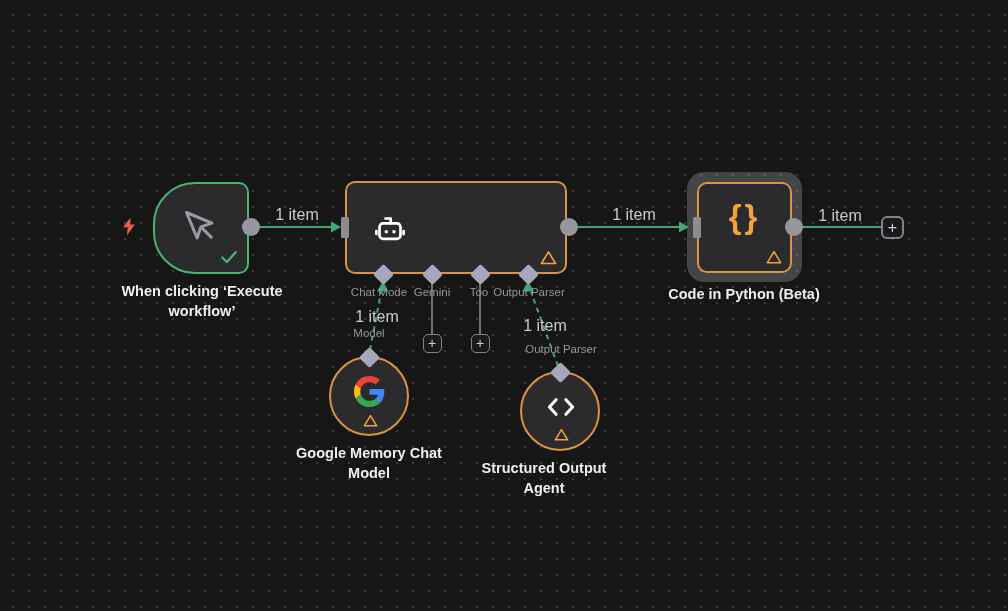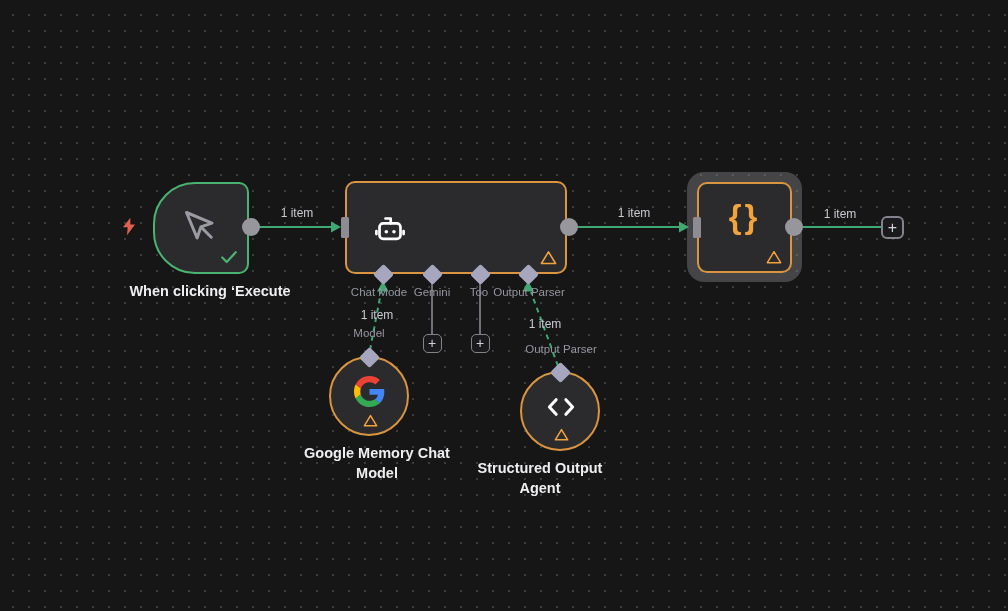--- a/index.html
+++ b/index.html
@@ -6,25 +6,25 @@
   html,body { background:#0e0e0e; }
   .canvas {
     position:relative; width:1008px; height:611px; overflow:hidden;
     background-color:#161616;
     background-image: radial-gradient(#3c3c3c 1px, transparent 1.4px);
     background-size:16px 16px; background-position:5px 7px;
     font-family:"Liberation Sans","DejaVu Sans",sans-serif;
   }
   .wires { position:absolute; left:0; top:0; width:1008px; height:611px; }
   .node { position:absolute; background:#2b2b2d; border:2px solid #d9953f; border-radius:10px; }
-  .node-title { position:absolute; color:#eeeef1; font-size:14.5px; font-weight:700; text-align:center; line-height:19.5px; transform:translateX(-50%); white-space:nowrap;margin-left:8px; }
+  .node-title { position:absolute; color:#eeeef1; font-size:14.5px; font-weight:700; text-align:center; line-height:19.5px; transform:translateX(-50%); white-space:nowrap; }
   .port-circle { position:absolute; width:18px; height:18px; border-radius:50%; background:#96969c; }
   .port-rect { position:absolute; width:8px; height:21px; background:#8c8c92; border-radius:1.5px; }
   .diamond { position:absolute; width:15px; height:15px; background:#a6a6bf; border-radius:2.5px; transform:rotate(45deg); }
-  .conn-label { position:absolute; color:#c9c9d1; font-size:12px; font-weight:500; transform:translateX(-50%); white-space:nowrap; }
+  .conn-label { position:absolute; color:#c9c9d1; font-size:16px; font-weight:500; transform:translateX(-50%); white-space:nowrap; }
   .sub-label { position:absolute; color:#9595a1; font-size:11.5px; transform:translateX(-50%); white-space:nowrap; }
   .plus-btn { position:absolute; display:flex; align-items:center; justify-content:center;
     background:#1a1a1c; border:1.5px solid #83838d; border-radius:5px; color:#d2d2d8; cursor:pointer; }
   .plus-sm { width:19px; height:19px; font-size:14px; line-height:1; }
   .plus-lg { width:23px; height:23px; border-radius:6px; border-width:2px; font-size:16px; }
   .warn { position:absolute; }
   .halo { position:absolute; left:687px; top:172px; width:115px; height:110px; border-radius:17px; background:rgba(136,136,142,0.42); }
   .icon { position:absolute; }
 </style>
 </head>
@@ -61,20 +61,21 @@
       <path d="M3 3l7.07 16.97 2.51-7.39 7.39-2.51L3 3z"></path>
         <path d="M13 13l6.5 6.5"></path>
     </svg>
     <svg class="icon" style="left:65px; top:66px;" width="18" height="15" viewBox="0 0 24 20" fill="none" stroke="#4bb372" stroke-width="3" stroke-linecap="round" stroke-linejoin="round">
       <path d="M3 10l6 6 L21 3"></path>
     </svg>
   </div>
   <div class="port-circle" style="left:242px; top:218px;"></div>
   <div class="node-title" style="left:202px; top:282px;">
     <span style="display:block">When clicking ‘Execute</span>
+    <span style="display:block">workflow’</span>
   </div>
 
   <div class="node" style="left:345px; top:181px; width:222px; height:93px;">
     <svg class="icon" style="left:26px; top:29px;" width="34" height="34" viewBox="0 0 24 24" fill="none" stroke="#ffffff" stroke-width="1.9" stroke-linecap="round" stroke-linejoin="round">
       <path d="M12.5 8V4.6H8.8"></path>
       <rect x="4.6" y="8" width="14.8" height="11" rx="2.6"></rect>
       <path d="M2.4 13.4v2.2"></path>
         <path d="M21.6 13.4v2.2"></path>
       <circle cx="9.4" cy="13.9" r="1.25" fill="#fff" stroke="none"></circle>
       <circle cx="14.8" cy="13.9" r="1.25" fill="#fff" stroke="none"></circle>
@@ -105,20 +106,21 @@
 
   <div class="halo"></div>
   <div class="node" style="left:697px; top:182px; width:95px; height:91px;">
     <div style="position:absolute; left:0; top:14px; width:100%; text-align:center; color:#f2a33c; font-size:33px; font-weight:700; letter-spacing:3px;">{}</div>
     <svg class="warn" style="right:8px; bottom:7px;" width="16" height="14" viewBox="0 0 24 21" fill="none" stroke="#f2a33c" stroke-width="2.2" stroke-linejoin="round">
       <path d="M12 2.5 L22 19 H2 Z"></path>
     </svg>
   </div>
   <div class="port-rect" style="left:693px; top:217px;"></div>
   <div class="port-circle" style="left:785px; top:218px;"></div>
+  <div class="node-title" style="left:744px; top:285px;">Code in Python (Beta)</div>
 
   <div class="plus-btn plus-lg" style="left:881px; top:216px;">
     <span>+</span>
   </div>
 
   <div class="node" style="left:329px; top:356px; width:80px; height:80px; border-radius:50%;">
     <svg class="icon" style="left:23px; top:18px;" width="31" height="31" viewBox="0 0 48 48">
       <path fill="#EA4335" d="M24 9.5c3.54 0 6.71 1.22 9.21 3.6l6.85-6.85C35.9 2.38 30.47 0 24 0 14.62 0 6.51 5.38 2.56 13.22l7.98 6.19C12.43 13.72 17.74 9.5 24 9.5z"></path>
       <path fill="#4285F4" d="M46.98 24.55c0-1.57-.15-3.09-.38-4.55H24v9.02h12.94c-.58 2.96-2.26 5.48-4.78 7.18l7.73 6c4.51-4.18 7.09-10.36 7.09-17.65z"></path>
       <path fill="#FBBC05" d="M10.53 28.59c-.48-1.45-.76-2.99-.76-4.59s.27-3.14.76-4.59l-7.98-6.19C.92 16.46 0 20.12 0 24c0 3.88.92 7.54 2.56 10.78l7.97-6.19z"></path>
@@ -137,21 +139,21 @@
   <div class="node" style="left:520px; top:371px; width:80px; height:80px; border-radius:50%;">
     <svg class="icon" style="left:23px; top:23px;" width="32" height="22" viewBox="0 0 24 18" fill="none" stroke="#ffffff" stroke-width="2.5" stroke-linecap="round" stroke-linejoin="round">
       <path d="M8 3 L2.5 9 L8 15"></path>
         <path d="M16 3 L21.5 9 L16 15"></path>
     </svg>
     <svg class="warn" style="left:32px; top:55px;" width="15" height="13" viewBox="0 0 24 21" fill="none" stroke="#f2a33c" stroke-width="2.4" stroke-linejoin="round">
       <path d="M12 2.5 L22 19 H2 Z"></path>
     </svg>
   </div>
   <div class="diamond" style="left:552.5px; top:364.5px;"></div>
-  <div class="node-title" style="left:532px; top:459px;">
+  <div class="node-title" style="left:544px; top:459px;">
     <span style="display:block">Structured Output</span>
     <span style="display:block">Agent</span>
   </div>
 
   <div class="conn-label" style="left:297px; top:206px;">1 item</div>
   <div class="conn-label" style="left:634px; top:206px;">1 item</div>
   <div class="conn-label" style="left:840px; top:207px;">1 item</div>
   <div class="conn-label" style="left:377px; top:308px;">1 item</div>
   <div class="conn-label" style="left:545px; top:317px;">1 item</div>
 

